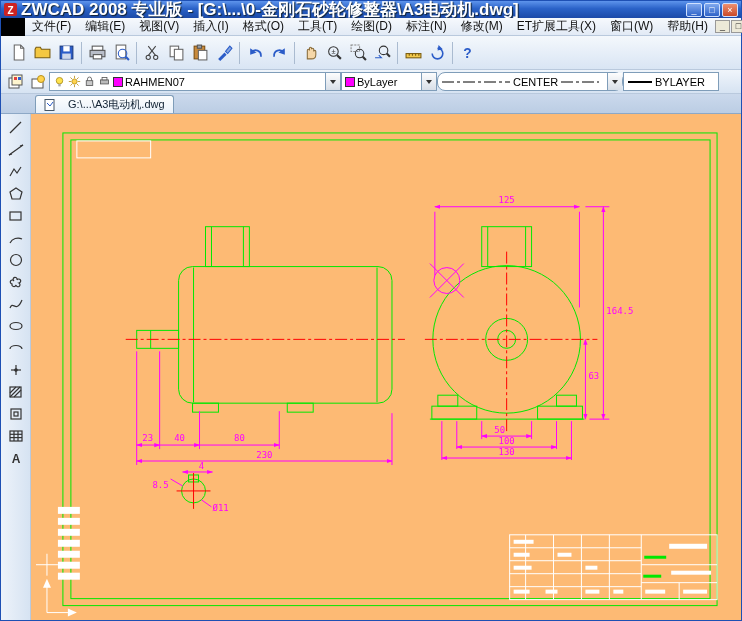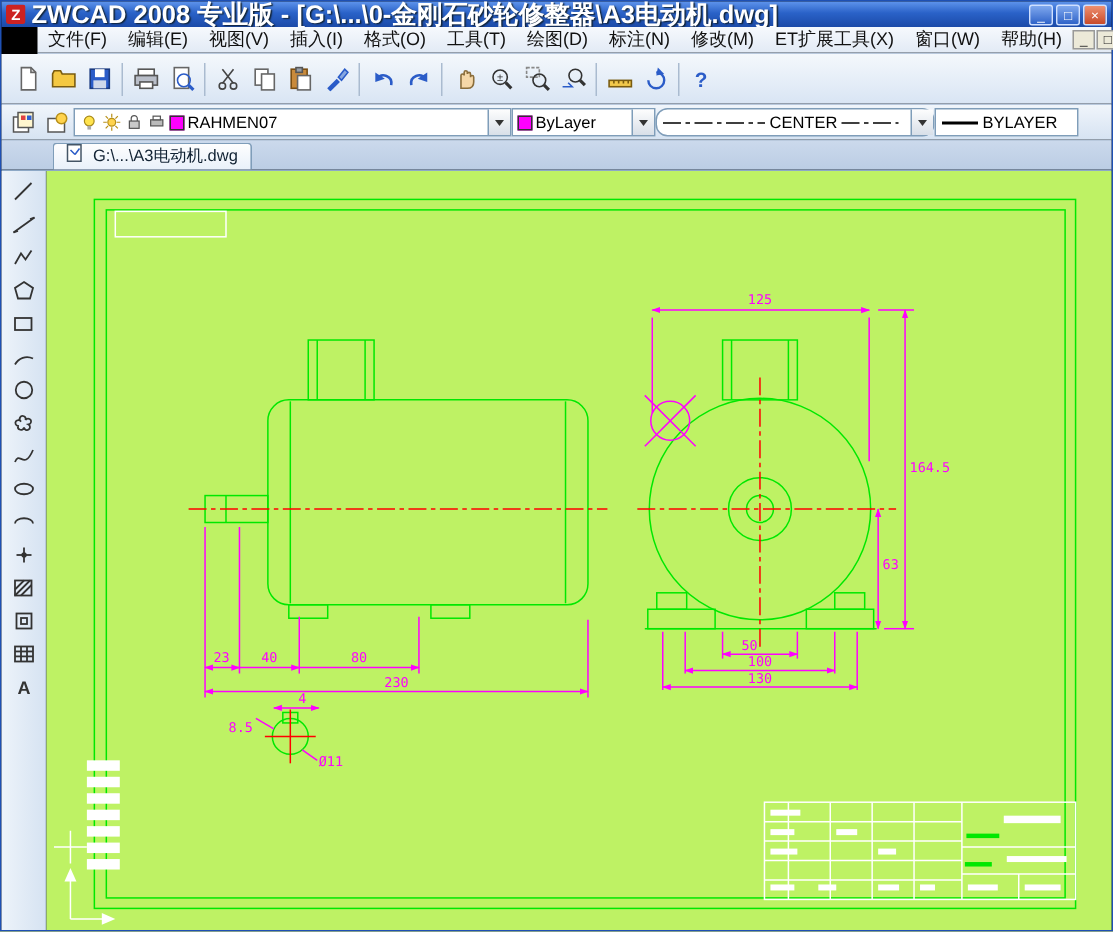--- a/index.html
+++ b/index.html
@@ -39,32 +39,32 @@
   .combo .arrow { width:15px; height:100%; background:linear-gradient(180deg,#fdfdfd,#d8dfe8); border-left:1px solid #7F9DB9;
     display:flex; align-items:center; justify-content:center; }
   .combo .arrow::after { content:""; border:3px solid transparent; border-top:4px solid #333; margin-top:3px; }
   .chip { width:10px; height:10px; border:1px solid #333; background:#FF00FF; flex:0 0 auto; }
   .combo svg.sicon { width:13px; height:13px; flex:0 0 auto; }
   .lt-prev { flex:0 0 auto; }
   .c-layer { width:292px; } .c-color { width:96px; } .c-ltype { width:186px;border-radius:8px; } .c-lweight { width:96px; }
 
   
   .tabbar { height:20px; background:linear-gradient(180deg,#CBD9EC,#BBCDE4); display:flex; align-items:flex-end; border-bottom:1px solid #8DA8C6; }
-  .tab { margin-left:34px; height:18px; display:flex; gap:6px; padding:0 8px;
+  .tab { margin-left:34px; height:18px; display:flex; align-items:center; gap:12px; padding:0 8px;
     background:linear-gradient(180deg,#FEFEFE,#E9F1FA); border:1px solid #7F9DB9; border-bottom:none;
     border-radius:3px 3px 0 0; font-size:11px; color:#123; }
   .tab svg { width:12px; height:12px; }
 
   
   .main { flex:1; display:flex; min-height:0; }
   .drawbar { width:30px; background:linear-gradient(90deg,#EDF3FA,#D6E3F2); border-right:1px solid #b9c9dd;
     display:flex; flex-direction:column; align-items:center; padding-top:3px; }
   .dbtn { width:26px; height:22px; display:flex; align-items:center; justify-content:center; border:1px solid transparent; }
   .dbtn svg { width:16px; height:16px; stroke:#333; fill:none; stroke-width:1.2; }
-  .canvas { flex:1; background:#bef264; position:relative; overflow:hidden; }
+  .canvas { flex:1; background:#fdba74; position:relative; overflow:hidden; }
 
   
   .g  { stroke:#00E800; fill:none; stroke-width:1; }
   .w  { stroke:#FFFFFF; fill:none; stroke-width:1; }
   .m  { stroke:#FF00FF; fill:none; stroke-width:1; }
   .r  { stroke:#FF0000; fill:none; stroke-width:1; }
   .cl { stroke-dasharray:12 3 3 3; }
   .dt { fill:#FF00FF; stroke:none; font:9px "DejaVu Sans Mono",monospace; text-anchor:middle; }
 </style>
 </head>

